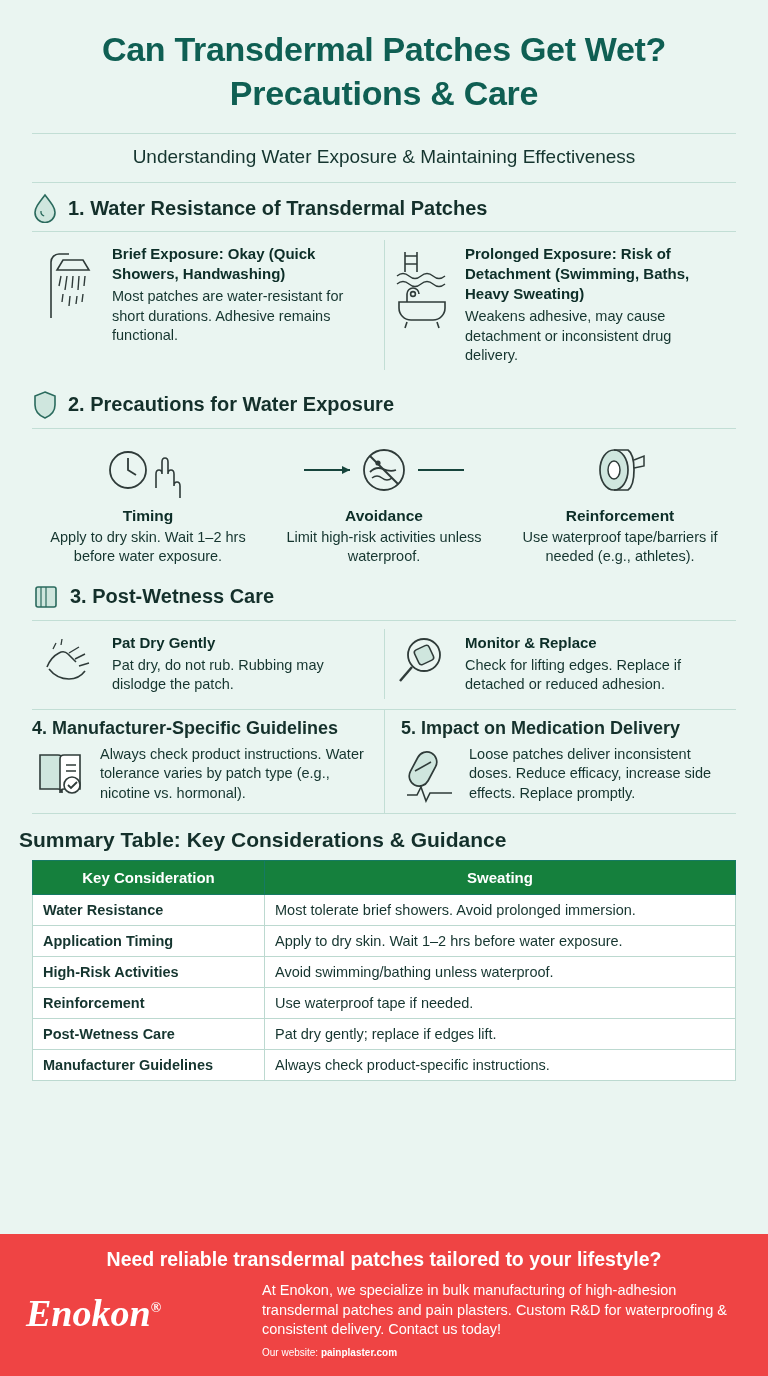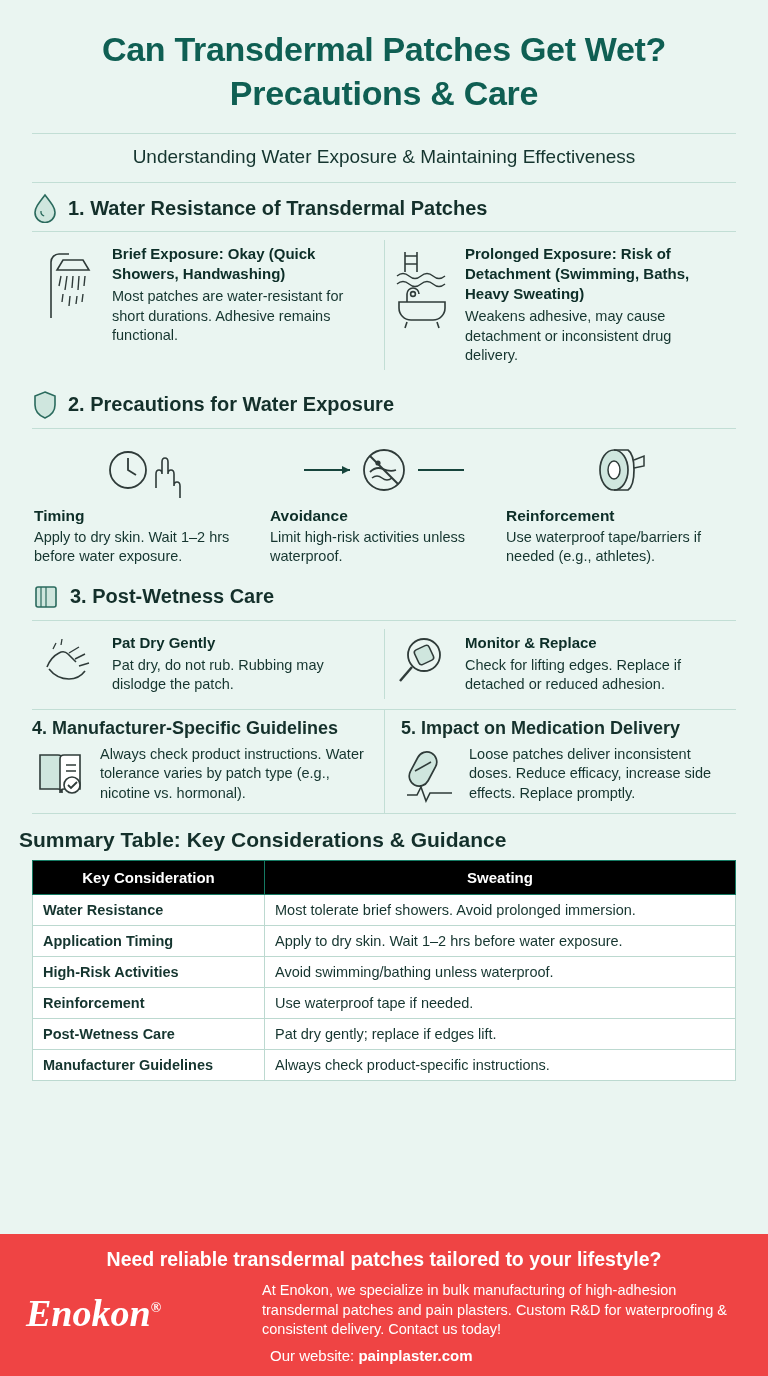--- a/index.html
+++ b/index.html
@@ -71,21 +71,21 @@
   .col .txt b { display: block; font-size: 15px; color: #0d2e28; margin-bottom: 3px; }
   .col .ic { flex: 0 0 auto; width: 62px; display: flex; align-items: flex-start; justify-content: center; }
 
   
   .flow {
     display: flex;
     align-items: flex-start;
     margin: 4px 30px 6px 30px;
     padding-top: 8px;
   }
-  .flow-item { flex: 1 1 0; text-align: left; padding: 0 4px; }
+  .flow-item { flex: 1 1 0; text-align: center; padding: 0 4px; }
   .flow-item .ficon { height: 58px; display: flex; align-items: center; justify-content: center; }
   .flow-item .fname { font-size: 15.5px; font-weight: bold; color: #0d2e28; margin-top: 8px; }
   .flow-item .fdesc { font-size: 14.5px; color: #15352f; line-height: 1.32; margin-top: 3px; }
 
   
   .pair {
     display: flex;
     margin: 0 32px;
   }
   .pair > div { flex: 1 1 50%; padding: 8px 10px 10px 0; }
@@ -102,21 +102,21 @@
     font-weight: bold;
     color: #14302b;
   }
   table {
     margin: 0 32px;
     width: calc(100% - 64px);
     border-collapse: collapse;
     font-size: 14.5px;
   }
   th {
-    background: #000000;
+    background: #15803d;
     color: #ffffff;
     font-size: 15px;
     padding: 8px 10px;
     text-align: center;
     border: 1px solid #157a63;
   }
   td {
     background: #ffffff;
     border: 1px solid #bcd9d0;
     padding: 7px 10px;
@@ -145,21 +145,21 @@
     width: 212px;
     font-family: "Liberation Serif", serif;
     font-size: 38px;
     font-style: italic;
     font-weight: bold;
     padding-top: 10px;
     white-space: nowrap;
   }
   .brand sup { font-size: 14px; vertical-align: super; font-style: normal; }
   .fcopy { flex: 1 1 auto; font-size: 14.5px; line-height: 1.36; }
-  .fweb { margin-top: 6px; font-size: 15px; margin-left: 8px; }
+  .fweb { margin-top: 6px; font-size: 10px; }
   .fweb b { font-weight: bold; }
 </style>
 </head>
 <body>
 
 <div class="page">
 
   <div class="title">Can Transdermal Patches Get Wet? Precautions &amp; Care</div>
   <div class="subtitle">Understanding Water Exposure &amp; Maintaining Effectiveness</div>
 

